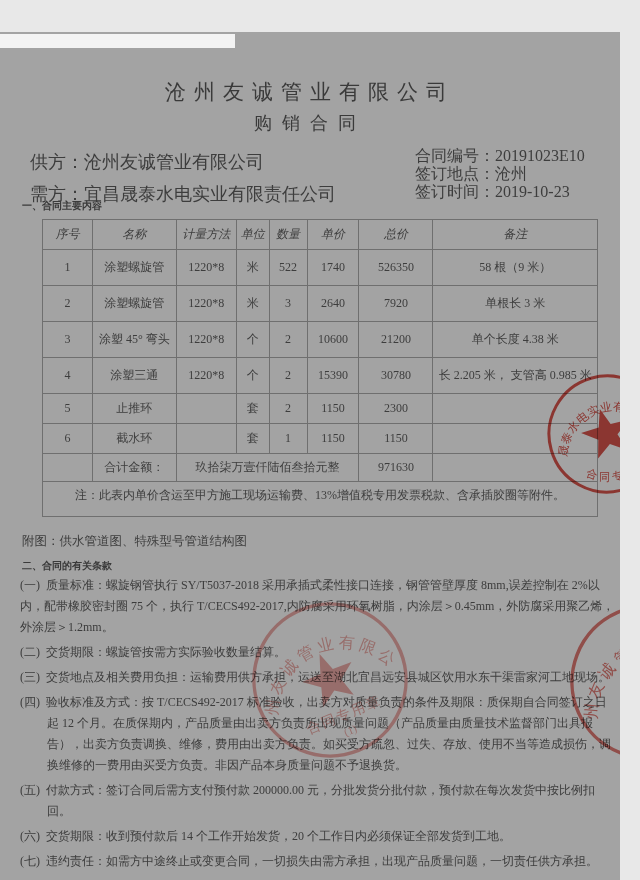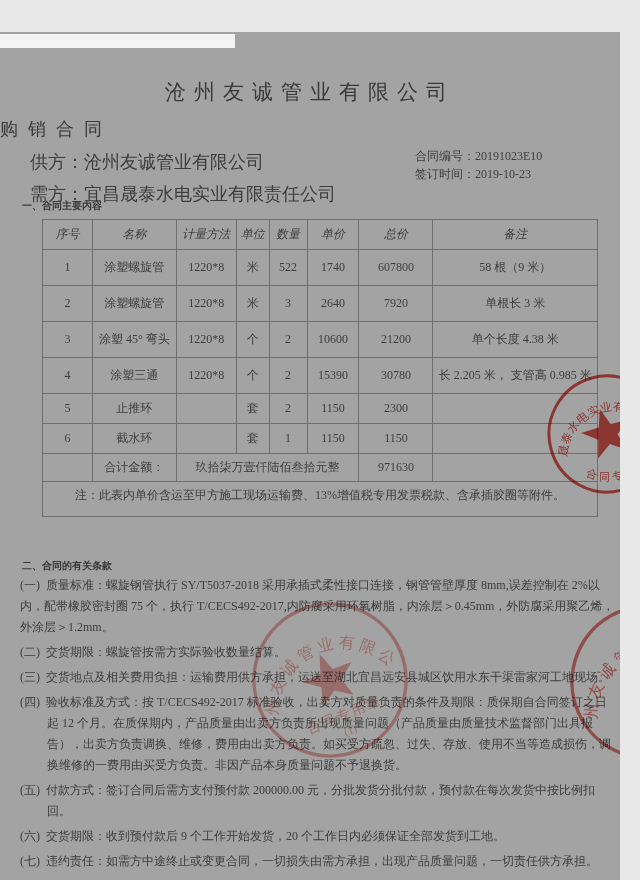--- a/index.html
+++ b/index.html
@@ -1,25 +1,25 @@
 <!DOCTYPE html>
 <html><head>
 <meta charset="utf-8">
 <style>
   html,body{margin:0;padding:0;background:#e8e8e8;}
   .page{position:relative;width:620px;height:880px;background:#a3a3a3;overflow:hidden;
         font-family:"Liberation Serif","DejaVu Serif",serif;color:#3d3d3d;margin-top:32px;}
   .artifact{position:absolute;left:0;top:2px;width:235px;height:14px;background:#f3f3f3;}
   .title-company{position:absolute;top:46px;left:0;width:100%;text-align:center;
         font-size:21px;letter-spacing:8px;color:#3a3a3a;}
-  .title-doc{position:absolute;top:85px;left:0;width:100%;text-align:left;
+  .title-doc{position:absolute;top:79px;left:0;width:100%;text-align:center;
         font-size:18px;letter-spacing:10px;color:#3a3a3a;}
   .hdr-left{position:absolute;left:30px;top:122px;font-size:18px;line-height:16px;}
   .hdr-left .row2{margin-top:16px;}
-  .hdr-right{position:absolute;left:415px;top:115px;font-size:12px;line-height:18px;}
+  .hdr-right{position:absolute;left:415px;top:115px;font-size:16px;line-height:18px;}
   .sec-heading{position:absolute;left:22px;font-size:10px;font-weight:bold;color:#3a3a3a;}
   .sec1-heading{top:167px;}
   .sec2-heading{top:527px;font-weight:bold;}
   .attachment{position:absolute;left:22px;top:501px;font-size:12.5px;}
   table.items{position:absolute;left:42px;top:187px;border-collapse:collapse;width:556px;
         font-size:12px;color:#3d3d3d;}
   table.items th,table.items td{border:1px solid #6f6f6f;text-align:center;
         font-weight:normal;padding:2px 2px;line-height:15px;}
   table.items tr.hrow{height:30px;font-style:italic;}
   table.items tr.r-tall{height:36px;}
@@ -45,20 +45,21 @@
 
   <div class="title-company">沧州友诚管业有限公司</div>
   <div class="title-doc">购销合同</div>
 
   <div class="hdr-left">
     <div>供方：沧州友诚管业有限公司</div>
     <div class="row2">需方：宜昌晟泰水电实业有限责任公司</div>
   </div>
   <div class="hdr-right">
     <div>合同编号：20191023E10</div>
+    <div>签订地点：沧州</div>
     <div>签订时间：2019-10-23</div>
   </div>
 
   <div class="sec-heading sec1-heading">一、合同主要内容</div>
 
   <table class="items">
     <colgroup>
       <col style="width:50px">
         <col style="width:84px">
         <col style="width:60px">
@@ -79,21 +80,21 @@
       <th>总价</th>
       <th>备注</th>
     </tr>
     <tr class="r-tall">
       <td>1</td>
       <td>涂塑螺旋管</td>
       <td>1220*8</td>
       <td>米</td>
       <td>522</td>
       <td>1740</td>
-      <td>607800</td>
+      <td>526350</td>
       <td>58 根（9 米）</td>
     </tr>
     <tr class="r-tall">
       <td>2</td>
       <td>涂塑螺旋管</td>
       <td>1220*8</td>
       <td>米</td>
       <td>3</td>
       <td>2640</td>
       <td>7920</td>
@@ -145,41 +146,42 @@
       <td colspan="4">玖拾柒万壹仟陆佰叁拾元整</td>
       <td>971630</td>
       <td></td>
     </tr>
     <tr>
       <td colspan="8" class="noteCell">注：此表内单价含运至甲方施工现场运输费、13%增值税专用发票税款、含承插胶圈等附件。</td>
     </tr>
   </tbody>
     </table>
 
+  <div class="attachment">附图：供水管道图、特殊型号管道结构图</div>
 
   <div class="sec-heading sec2-heading">二、合同的有关条款</div>
 
   <div class="terms">
     <div class="term flat">
       <span class="tlabel">(一)</span><span>质量标准：螺旋钢管执行 SY/T5037-2018 采用承插式柔性接口连接，钢管管壁厚度 8mm,误差控制在 2%以内，配带橡胶密封圈 75 个，执行 T/CECS492-2017,内防腐采用环氧树脂，内涂层＞0.45mm，外防腐采用聚乙烯，外涂层＞1.2mm。</span>
     </div>
     <div class="term">
       <span class="tlabel">(二)</span><span>交货期限：螺旋管按需方实际验收数量结算。</span>
     </div>
     <div class="term">
       <span class="tlabel">(三)</span><span>交货地点及相关费用负担：运输费用供方承担，运送至湖北宜昌远安县城区饮用水东干渠雷家河工地现场。</span>
     </div>
     <div class="term">
       <span class="tlabel">(四)</span><span>验收标准及方式：按 T/CECS492-2017 标准验收，出卖方对质量负责的条件及期限：质保期自合同签订之日起 12 个月。在质保期内，产品质量由出卖方负责所出现质量问题（产品质量由质量技术监督部门出具报告），出卖方负责调换、维修，费用由出卖方负责。如买受方疏忽、过失、存放、使用不当等造成损伤，调换维修的一费用由买受方负责。非因产品本身质量问题不予退换货。</span>
     </div>
     <div class="term">
       <span class="tlabel">(五)</span><span>付款方式：签订合同后需方支付预付款 200000.00 元，分批发货分批付款，预付款在每次发货中按比例扣回。</span>
     </div>
     <div class="term">
-      <span class="tlabel">(六)</span><span>交货期限：收到预付款后 9 个工作开始发货，20 个工作日内必须保证全部发货到工地。</span>
+      <span class="tlabel">(六)</span><span>交货期限：收到预付款后 14 个工作开始发货，20 个工作日内必须保证全部发货到工地。</span>
     </div>
     <div class="term">
       <span class="tlabel">(七)</span><span>违约责任：如需方中途终止或变更合同，一切损失由需方承担，出现产品质量问题，一切责任供方承担。</span>
     </div>
   </div>
 
   <svg class="stamp stamp-buyer" width="150" height="150" viewBox="0 0 150 150">
     <defs>
       <path id="arcB1" d="M 30,86 A 47,47 0 0 1 120,86"></path>
       <path id="arcB2" d="M 37,101 A 45,45 0 0 0 113,101"></path>

